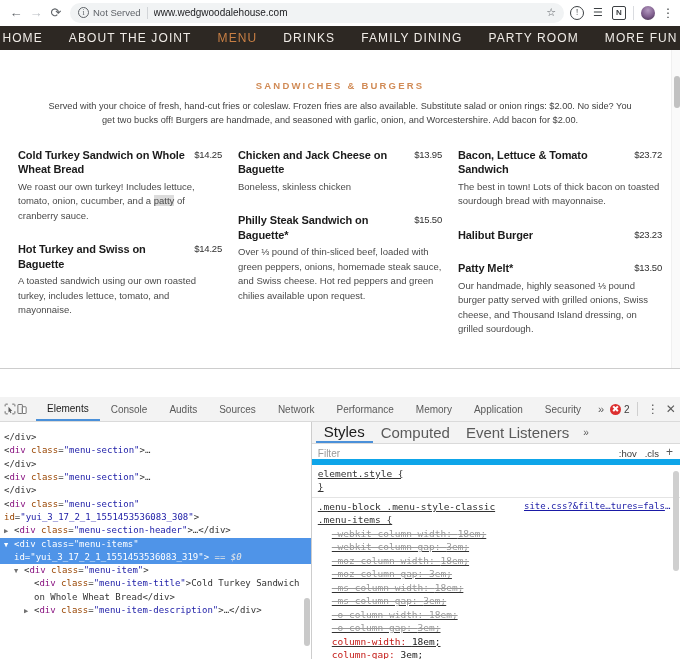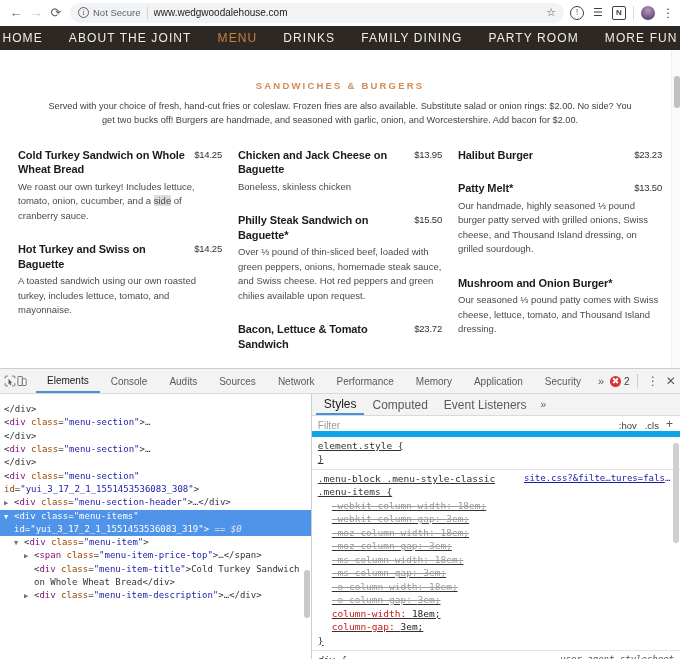--- a/index.html
+++ b/index.html
@@ -216,20 +216,21 @@
     font-family: "Liberation Sans", sans-serif;
   }
   .dt-toolbar {
     height: 25px;
     display: flex;
     align-items: center;
     border-bottom: 1px solid #dadada;
     background: #f3f3f3;
     padding: 0 4px;
     flex: 0 0 auto;
+    margin-top: 28px;
   }
   .dt-tool-icon {
     width: 21px; height: 21px;
     display: flex; align-items: center; justify-content: center;
     color: #5a5a5a;
   }
   .dt-sep { width: 1px; height: 14px; background: #cfcfcf; margin: 0 4px; }
   .dt-tabs { display: flex; align-items: center; height: 100%; }
   .dt-tab {
     font-size: 10px;
@@ -328,21 +329,21 @@
   .styles-tabs {
     height: 22px;
     display: flex;
     align-items: center;
     border-bottom: 1px solid #dadada;
     background: #f3f3f3;
     padding-left: 4px;
     flex: 0 0 auto;
   }
   .st-tab {
-    font-size: 12px;
+    font-size: 15px;
     color: #5a5a5a;
     padding: 0 8px;
     height: 100%;
     display: flex; align-items: center;
     white-space: nowrap;
   }
   .st-tab.active { color: #1a1a1a; border-bottom: 2px solid #4a90d9; }
   .st-more { font-size: 10px; color:#5a5a5a; padding: 0 6px; }
 
   .filter-row {
@@ -417,21 +418,21 @@
 </style>
 </head>
 <body>
 
 <div class="browser-toolbar">
   <div class="nav-btn">←</div>
   <div class="nav-btn disabled">→</div>
   <div class="nav-btn">⟳</div>
   <div class="omnibox">
     <span class="sec-icon">i</span>
-    <span class="sec-label">Not Secure</span>
+    <span class="sec-label">Not Served</span>
     <span class="omni-divider"></span>
     <span class="omni-url">www.wedgwoodalehouse.com</span>
     <span class="omni-star">☆</span>
   </div>
   <div class="ext-icons">
     <div class="ext-icon circled">!</div>
     <div class="ext-icon">☰</div>
     <div class="ext-icon boxed">N</div>
     <div class="ext-sep"></div>
     <div class="avatar"></div>
@@ -454,21 +455,21 @@
     <div class="section-title">SANDWICHES &amp; BURGERS</div>
     <div class="section-desc">Served with your choice of fresh, hand-cut fries or coleslaw. Frozen fries are also available. Substitute salad or onion rings: $2.00. No side? You get two bucks off! Burgers are handmade, and seasoned with garlic, onion, and Worcestershire. Add bacon for $2.00.</div>
   </div>
 
   <div class="menu-items" id="menu-items">
       <div class="menu-item">
         <div class="mi-top">
           <div class="mi-title">Cold Turkey Sandwich on Whole Wheat Bread</div>
           <div class="mi-price">$14.25</div>
         </div>
-        <div class="mi-desc">We roast our own turkey! Includes lettuce, tomato, onion, cucumber, and a <span class="hl">side</span> of cranberry sauce.</div>
+        <div class="mi-desc">We roast our own turkey! Includes lettuce, tomato, onion, cucumber, and a <span class="hl">patty</span> of cranberry sauce.</div>
       </div>
       <div class="menu-item">
         <div class="mi-top">
           <div class="mi-title">Hot Turkey and Swiss on Baguette</div>
           <div class="mi-price">$14.25</div>
         </div>
         <div class="mi-desc">A toasted sandwich using our own roasted turkey, includes lettuce, tomato, and mayonnaise.</div>
       </div>
       <div class="menu-item">
         <div class="mi-top">
@@ -482,20 +483,21 @@
           <div class="mi-title">Philly Steak Sandwich on Baguette*</div>
           <div class="mi-price">$15.50</div>
         </div>
         <div class="mi-desc">Over ⅓ pound of thin-sliced beef, loaded with green peppers, onions, homemade steak sauce, and Swiss cheese. Hot red peppers and green chilies available upon request.</div>
       </div>
       <div class="menu-item">
         <div class="mi-top">
           <div class="mi-title">Bacon, Lettuce &amp; Tomato Sandwich</div>
           <div class="mi-price">$23.72</div>
         </div>
+        <div class="mi-desc">The best in town! Lots of thick bacon on toasted sourdough bread with mayonnaise.</div>
       </div>
       <div class="menu-item">
         <div class="mi-top">
           <div class="mi-title">Halibut Burger</div>
           <div class="mi-price">$23.23</div>
         </div>
       </div>
       <div class="menu-item">
         <div class="mi-top">
           <div class="mi-title">Patty Melt*</div>
@@ -567,21 +569,20 @@
       <div class="dom-tree" id="dom-tree">
           <div class="dom-line" style="padding-left: 4px; text-indent: -8px;"><span class="tri">&nbsp;</span><span class="punc">&lt;/div&gt;</span></div>
           <div class="dom-line" style="padding-left: 4px; text-indent: -8px;"><span class="tri">▶</span><span class="punc">&lt;</span><span class="tagname">div</span> <span class="attr">class</span><span class="punc">=</span><span class="val">"menu-section"</span><span class="punc">&gt;</span><span class="txt">…</span></div>
           <div class="dom-line" style="padding-left: 4px; text-indent: -8px;"><span class="tri">&nbsp;</span><span class="punc">&lt;/div&gt;</span></div>
           <div class="dom-line" style="padding-left: 4px; text-indent: -8px;"><span class="tri">▶</span><span class="punc">&lt;</span><span class="tagname">div</span> <span class="attr">class</span><span class="punc">=</span><span class="val">"menu-section"</span><span class="punc">&gt;</span><span class="txt">…</span></div>
           <div class="dom-line" style="padding-left: 4px; text-indent: -8px;"><span class="tri">&nbsp;</span><span class="punc">&lt;/div&gt;</span></div>
           <div class="dom-line" style="padding-left: 4px; text-indent: -8px;"><span class="tri">▼</span><span class="punc">&lt;</span><span class="tagname">div</span> <span class="attr">class</span><span class="punc">=</span><span class="val">"menu-section"</span> <span class="attr">id</span><span class="punc">=</span><span class="val">"yui_3_17_2_1_1551453536083_308"</span><span class="punc">&gt;</span></div>
           <div class="dom-line" style="padding-left: 14px; text-indent: -8px;"><span class="tri">▶</span><span class="punc">&lt;</span><span class="tagname">div</span> <span class="attr">class</span><span class="punc">=</span><span class="val">"menu-section-header"</span><span class="punc">&gt;</span><span class="txt">…</span><span class="punc">&lt;/div&gt;</span></div>
           <div class="dom-line sel" style="padding-left: 14px; text-indent: -8px;"><span class="tri">▼</span><span class="punc">&lt;</span><span class="tagname">div</span> <span class="attr">class</span><span class="punc">=</span><span class="val">"menu-items"</span> <span class="attr">id</span><span class="punc">=</span><span class="val">"yui_3_17_2_1_1551453536083_319"</span><span class="punc">&gt;</span> <span class="dollar">== $0</span></div>
           <div class="dom-line" style="padding-left: 24px; text-indent: -8px;"><span class="tri">▼</span><span class="punc">&lt;</span><span class="tagname">div</span> <span class="attr">class</span><span class="punc">=</span><span class="val">"menu-item"</span><span class="punc">&gt;</span></div>
-          <div class="dom-line" style="padding-left: 34px; text-indent: -8px;"><span class="tri">▶</span><span class="punc">&lt;</span><span class="tagname">span</span> <span class="attr">class</span><span class="punc">=</span><span class="val">"menu-item-price-top"</span><span class="punc">&gt;</span><span class="txt">…</span><span class="punc">&lt;/span&gt;</span></div>
           <div class="dom-line" style="padding-left: 34px; text-indent: -8px;"><span class="tri">&nbsp;</span><span class="punc">&lt;</span><span class="tagname">div</span> <span class="attr">class</span><span class="punc">=</span><span class="val">"menu-item-title"</span><span class="punc">&gt;</span><span class="txt">Cold Turkey Sandwich on Whole Wheat Bread</span><span class="punc">&lt;/div&gt;</span></div>
           <div class="dom-line" style="padding-left: 34px; text-indent: -8px;"><span class="tri">▶</span><span class="punc">&lt;</span><span class="tagname">div</span> <span class="attr">class</span><span class="punc">=</span><span class="val">"menu-item-description"</span><span class="punc">&gt;</span><span class="txt">…</span><span class="punc">&lt;/div&gt;</span></div>
         </div>
       <div class="dom-scrollbar">
         <div class="thumb"></div>
       </div>
     </div>
 
     <div class="styles-pane">
       <div class="styles-tabs" id="styles-tabs">

